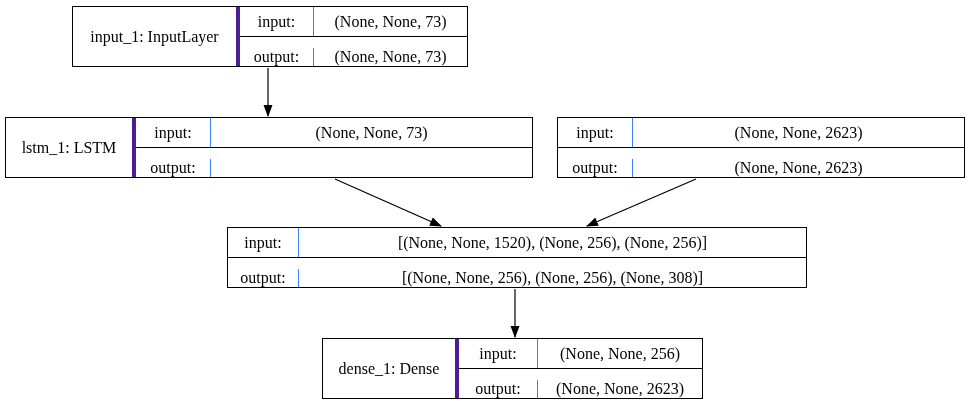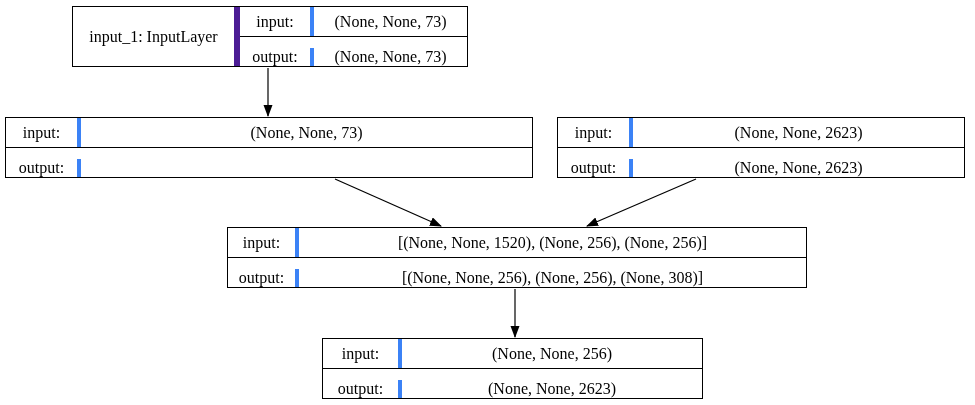--- a/index.html
+++ b/index.html
@@ -27,40 +27,40 @@
   .cell {
     display: flex;
     align-items: center;
     justify-content: center;
     text-align: center;
     white-space: nowrap;
     box-sizing: border-box;
     padding: 0 4px;
   }
   .title-cell {
-    border-right: 6px solid #4c1d95;
+    border-right: 4px solid #4c1d95;
     flex: 0 0 auto;
   }
   .io-block {
     flex: 1 1 auto;
     display: flex;
     flex-direction: column;
     min-width: 0;
   }
   .io-row {
     flex: 1 1 0;
     display: flex;
     min-height: 0;
   }
   .io-row + .io-row {
     border-top: 1px solid #000000;
     align-items: flex-end;
   }
   .label-cell {
-    border-right: 4px solid #3b82f6;
+    border-right: 1px solid #3b82f6;
     flex: 0 0 auto;
   }
   .value-cell {
     flex: 1 1 auto;
   }
   #edges {
     position: absolute;
     left: 0;
     top: 0;
     width: 975px;
@@ -85,20 +85,21 @@
         <div class="cell value-cell">(None, None, 73)</div>
       </div>
       <div class="io-row">
         <div class="cell label-cell" style="width:74px;">output:</div>
         <div class="cell value-cell">(None, None, 73)</div>
       </div>
     </div>
   </div>
 
   <div class="node" style="left:5px; top:117px; width:528px; height:61px;">
+    <div class="cell title-cell" style="width:130px;">lstm_1: LSTM</div>
     <div class="io-block">
       <div class="io-row">
         <div class="cell label-cell" style="width:75px;">input:</div>
         <div class="cell value-cell">(None, None, 73)</div>
       </div>
       <div class="io-row">
         <div class="cell label-cell" style="width:75px;">output:</div>
       </div>
     </div>
   </div>
@@ -123,20 +124,21 @@
         <div class="cell value-cell">[(None, None, 1520), (None, 256), (None, 256)]</div>
       </div>
       <div class="io-row">
         <div class="cell label-cell" style="width:71px;">output:</div>
         <div class="cell value-cell">[(None, None, 256), (None, 256), (None, 308)]</div>
       </div>
     </div>
   </div>
 
   <div class="node" style="left:322px; top:338px; width:381px; height:61px;">
+    <div class="cell title-cell" style="width:136px;">dense_1: Dense</div>
     <div class="io-block">
       <div class="io-row">
         <div class="cell label-cell" style="width:79px;">input:</div>
         <div class="cell value-cell">(None, None, 256)</div>
       </div>
       <div class="io-row">
         <div class="cell label-cell" style="width:79px;">output:</div>
         <div class="cell value-cell">(None, None, 2623)</div>
       </div>
     </div>

